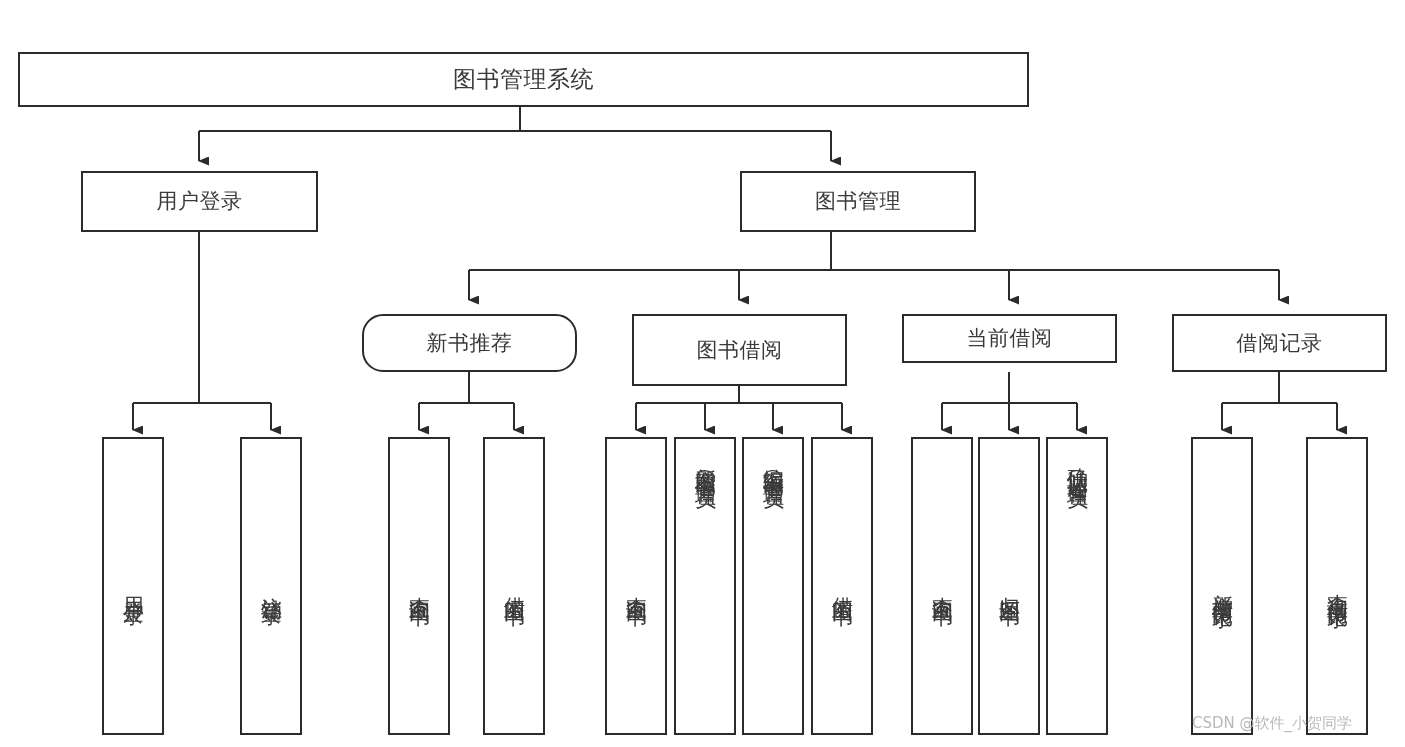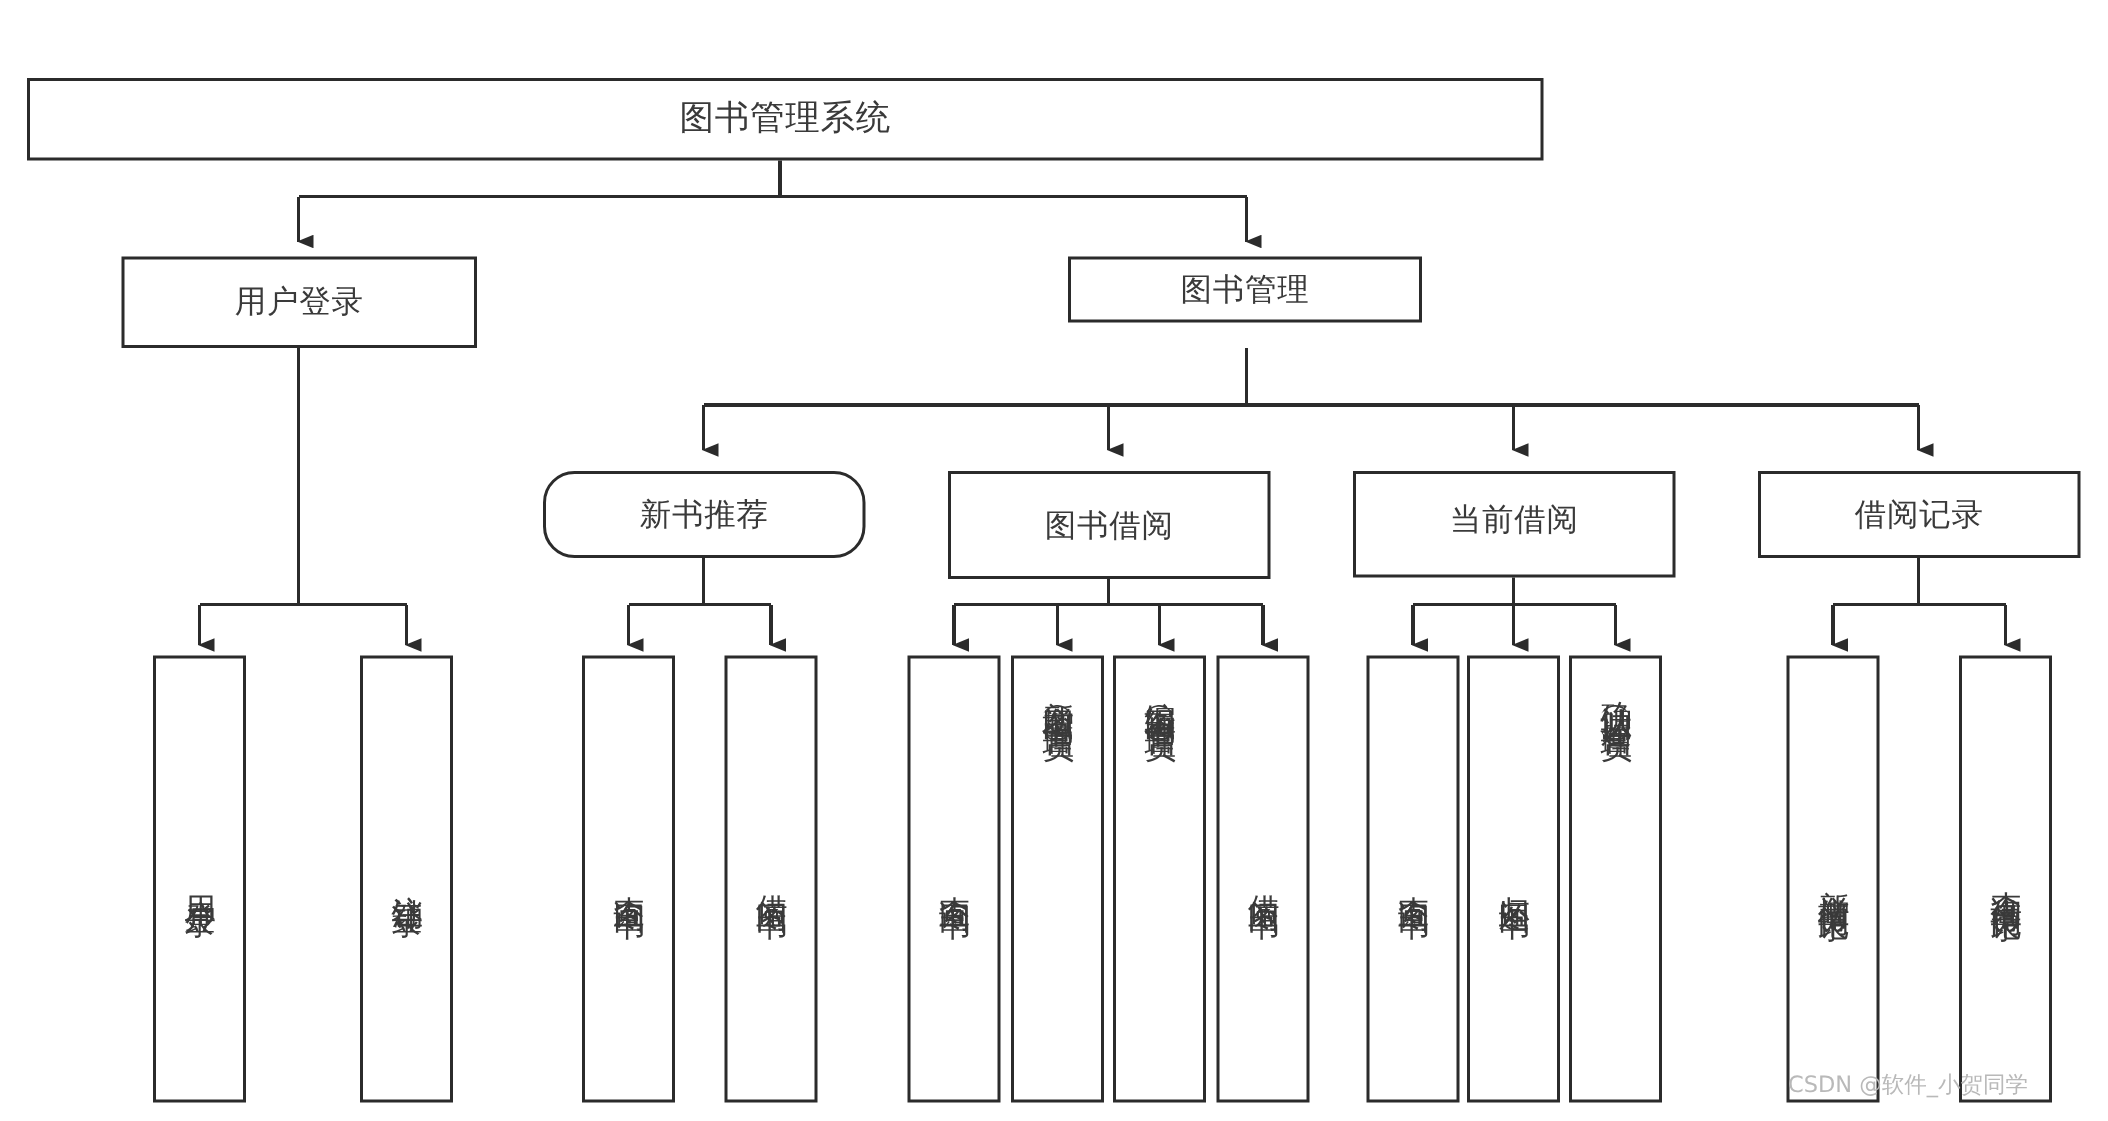--- a/index.html
+++ b/index.html
@@ -144,33 +144,33 @@
   </svg>
 
   <div class="node level-root" style="left:18px; top:12px; width:1011px; height:55px;margin-top:40px;">
     <span class="node-label">图书管理系统</span>
   </div>
 
   <div class="node level-branch" style="left:81px; top:171px; width:237px; height:61px;">
     <span class="node-label">用户登录</span>
   </div>
 
-  <div class="node level-branch" style="left:712px; top:171px; width:236px; height:44px;">
+  <div class="node level-branch" style="left:740px; top:171px; width:236px; height:61px;">
     <span class="node-label">图书管理</span>
   </div>
 
   <div class="node level-branch" style="left:362px; top:314px; width:215px; height:58px;border-radius:21px;">
     <span class="node-label">新书推荐</span>
   </div>
 
   <div class="node level-branch" style="left:632px; top:314px; width:215px; height:72px;">
     <span class="node-label">图书借阅</span>
   </div>
 
-  <div class="node level-branch" style="left:902px; top:314px; width:215px; height:71px;font-family:Liberation Mono, monospace;">
+  <div class="node level-branch" style="left:902px; top:314px; width:215px; height:49px;">
     <span class="node-label">当前借阅</span>
   </div>
 
   <div class="node level-branch" style="left:1172px; top:314px; width:215px; height:58px;">
     <span class="node-label">借阅记录</span>
   </div>
 
   <div class="node level-leaf leaf-center" style="left:102px; top:437px; width:62px; height:298px;">
     <span class="node-label">用户登录</span>
   </div>

